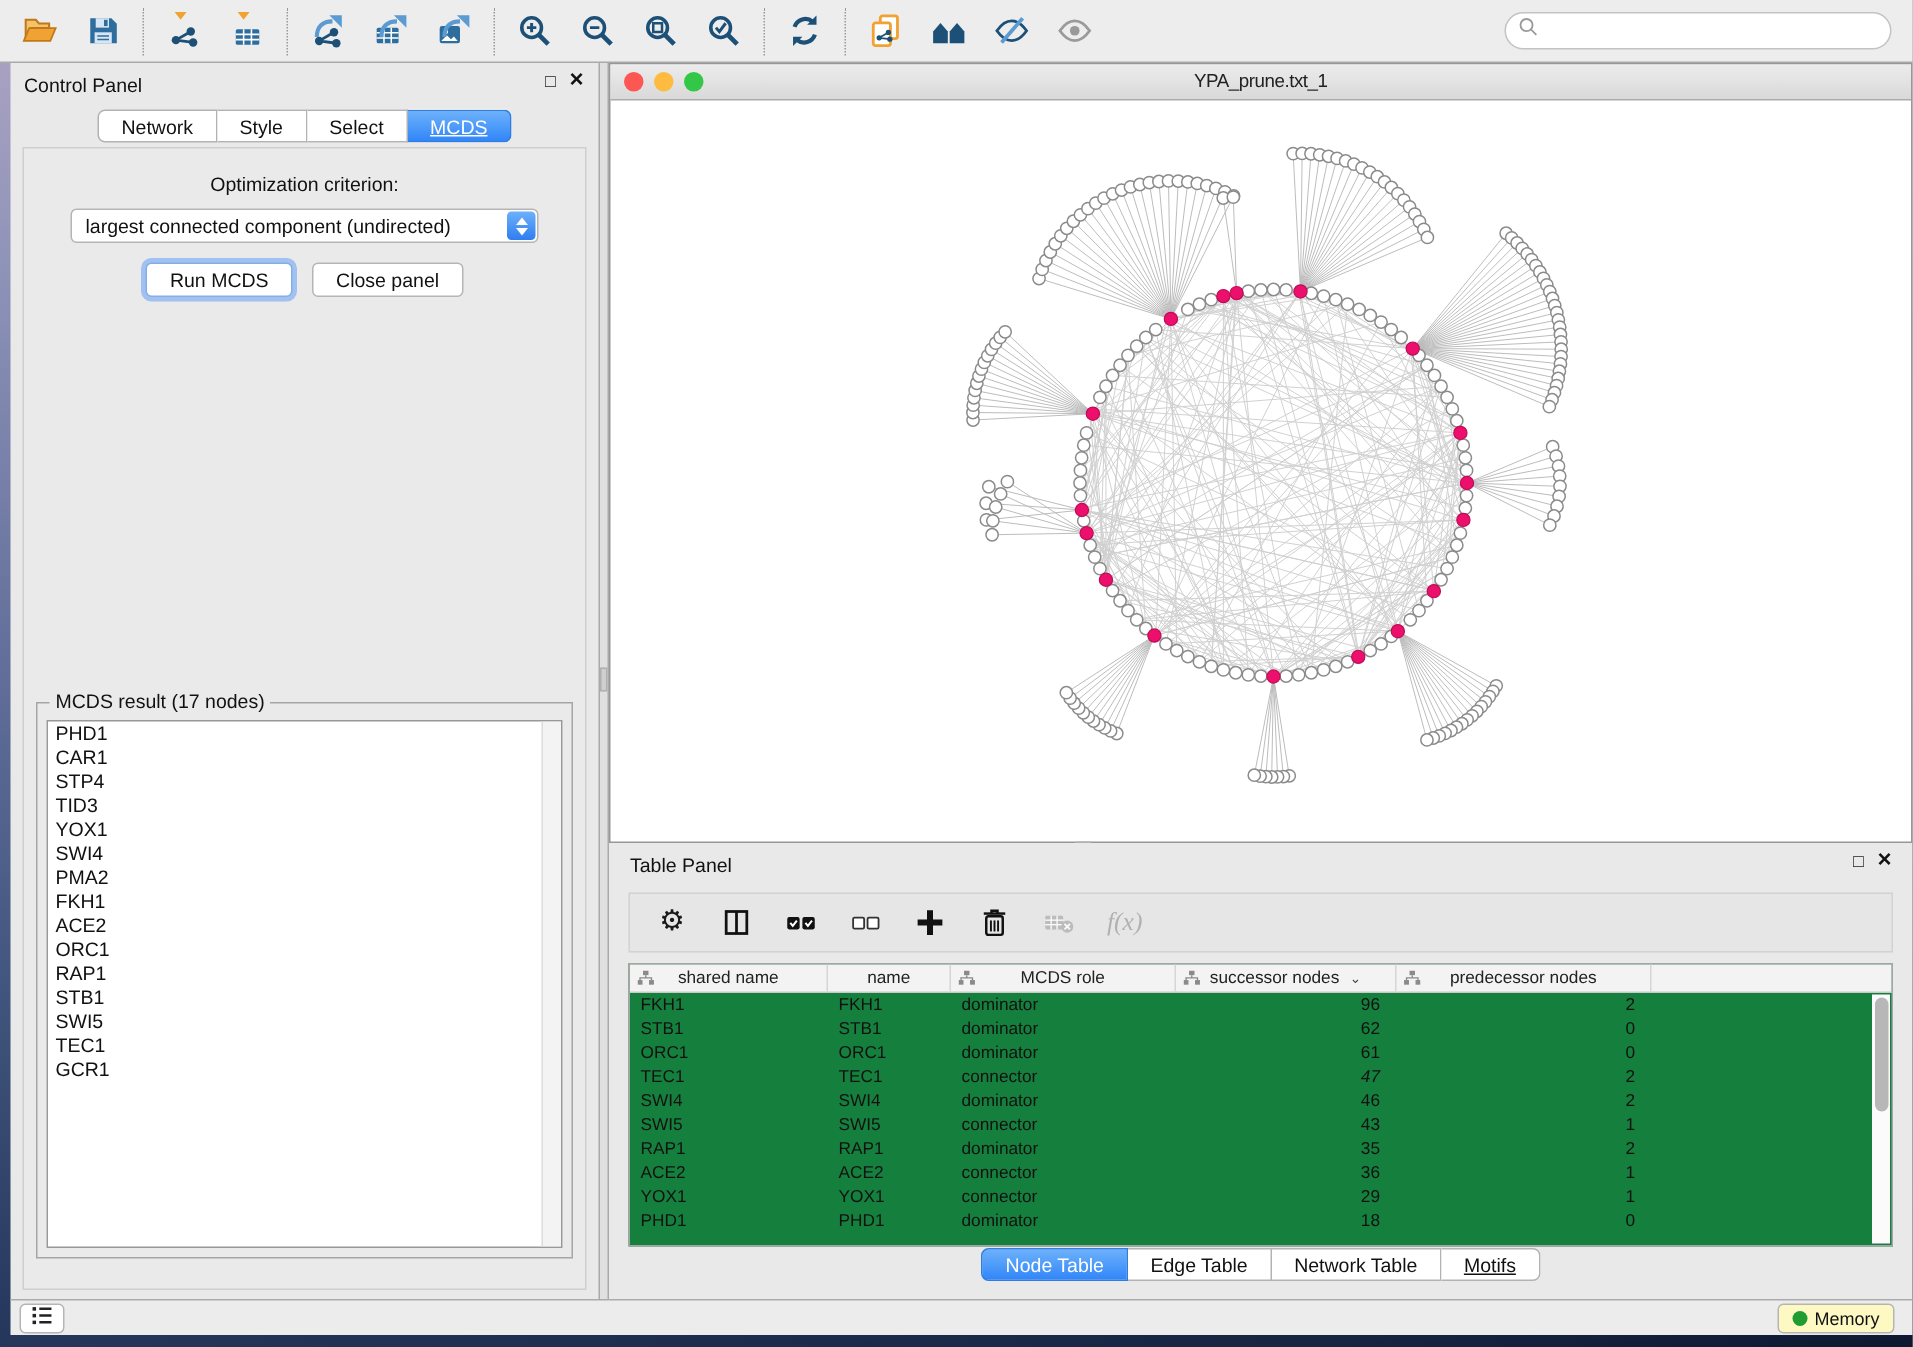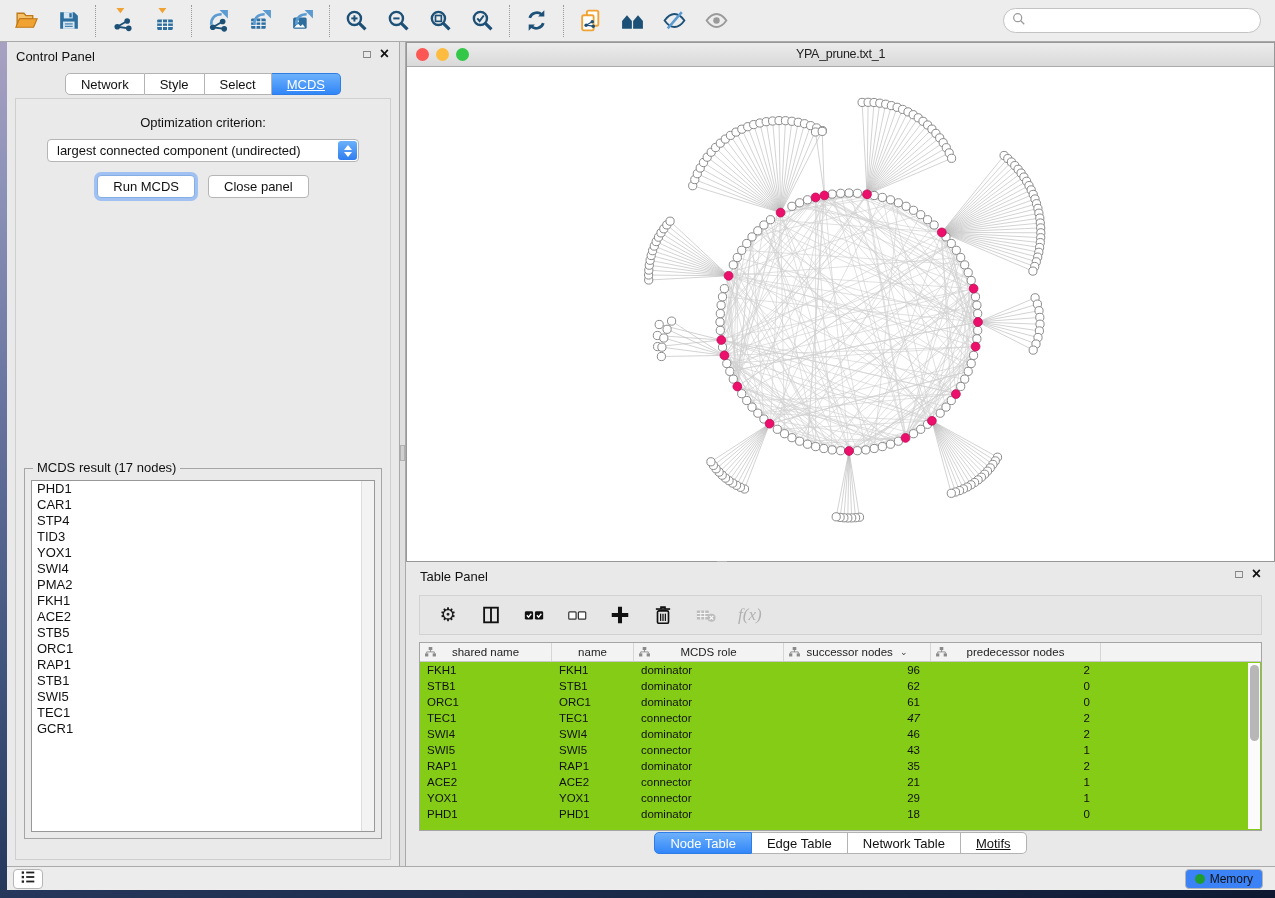--- a/index.html
+++ b/index.html
@@ -75,40 +75,40 @@
 
   
   .table-panel { position:absolute; left:406px; top:562px; width:869px; height:304px; background:#e9e9e9; }
   .tp-toolbar { position:absolute; left:13px; right:13px; top:33px; height:40px; background:#e6e6e6;
     border:1px solid #d2d2d2; display:flex; align-items:center; gap:21px; padding-left:17px; }
   .tp-tool { height:26px; min-width:22px; display:flex; align-items:center; justify-content:center; }
   .tp-tool svg { width:22px; height:22px; }
   .glyph-tool { font-size:19px; color:#1a1a1a; line-height:22px; }
   .fx { font-family:"Liberation Serif", serif; font-style:italic; font-size:17px; color:#a8a8a8; }
 
-  .grid { position:absolute; left:13px; right:13px; top:80px; height:189px; background:#84cc16; border:1px solid #a5a5a5; }
+  .grid { position:absolute; left:13px; right:13px; top:80px; height:189px; background:#15803d; border:1px solid #a5a5a5; }
   .grid-header { display:flex; height:19px; background:#f3f3f3; border-bottom:1px solid #c9c9c9; }
   .gh-cell { position:relative; display:flex; align-items:center; justify-content:center; font-size:11.5px;
     color:#222; border-right:1px solid #d6d6d6; }
   .gh-cell .hier { position:absolute; left:5px; top:4px; }
   .sort-chev { margin-left:7px; font-size:9px; color:#444; }
   .grid-row { display:flex; height:16px; }
   .g-cell { font-size:11.5px; color:#111; line-height:16px; white-space:nowrap; overflow:hidden; }
   .g-left { text-align:left; padding-left:7px; }
   .g-right { text-align:right; padding-right:11px; }
   .grid-scroll { position:absolute; right:1px; top:20px; bottom:1px; width:12px; background:#fbfbfb; }
   .grid-thumb { position:absolute; left:1.5px; right:1.5px; top:2px; height:76px; background:#b7b7b7; border-radius:5px; }
 
   .bottom-tabs { position:absolute; left:0; right:0; top:270px; display:flex; justify-content:center; }
 
   
   .status-bar { position:absolute; left:7px; right:0; top:866px; height:24px; background:#ececec; border-top:1px solid #ababab; }
   .status-btn { position:absolute; left:6px; top:2px; width:30px; height:20px; background:#fff;
     border:1px solid #b5b5b5; border-radius:4px; display:flex; align-items:center; justify-content:center; }
-  .memory-btn { position:absolute; right:12px; top:2px; height:20px; padding:0 9px; background:#3b82f6;
+  .memory-btn { position:absolute; right:12px; top:2px; height:20px; padding:0 9px; background:#fef9c3;
     border:1px solid #b5b5b5; border-radius:4px; display:flex; align-items:center; gap:5px; font-size:12px; color:#111; }
   .mem-dot { width:10px; height:10px; border-radius:50%; }
 </style>
 </head>
 <body>
 
 <div class="app">
 
   <div class="toolbar">
     <div id="toolbar-groups" style="display:flex;align-items:center;">
@@ -324,21 +324,20 @@
           <div class="list-scroll"></div>
         <div class="list-item">PHD1</div>
             <div class="list-item">CAR1</div>
             <div class="list-item">STP4</div>
             <div class="list-item">TID3</div>
             <div class="list-item">YOX1</div>
             <div class="list-item">SWI4</div>
             <div class="list-item">PMA2</div>
             <div class="list-item">FKH1</div>
             <div class="list-item">ACE2</div>
-            <div class="list-item">STB5</div>
             <div class="list-item">ORC1</div>
             <div class="list-item">RAP1</div>
             <div class="list-item">STB1</div>
             <div class="list-item">SWI5</div>
             <div class="list-item">TEC1</div>
             <div class="list-item">GCR1</div>
           </div>
       </div>
     </div>
   </div>
@@ -1185,21 +1184,21 @@
             <div class="g-cell g-left" style="width: 132px;">RAP1</div>
             <div class="g-cell g-left" style="width: 82px;">RAP1</div>
             <div class="g-cell g-left" style="width: 150px;">dominator</div>
             <div class="g-cell g-right" style="width: 147px;">35</div>
             <div class="g-cell g-right" style="width: 170px;">2</div>
           </div>
           <div class="grid-row">
             <div class="g-cell g-left" style="width: 132px;">ACE2</div>
             <div class="g-cell g-left" style="width: 82px;">ACE2</div>
             <div class="g-cell g-left" style="width: 150px;">connector</div>
-            <div class="g-cell g-right" style="width: 147px;">21</div>
+            <div class="g-cell g-right" style="width: 147px;">36</div>
             <div class="g-cell g-right" style="width: 170px;">1</div>
           </div>
           <div class="grid-row">
             <div class="g-cell g-left" style="width: 132px;">YOX1</div>
             <div class="g-cell g-left" style="width: 82px;">YOX1</div>
             <div class="g-cell g-left" style="width: 150px;">connector</div>
             <div class="g-cell g-right" style="width: 147px;">29</div>
             <div class="g-cell g-right" style="width: 170px;">1</div>
           </div>
           <div class="grid-row">

